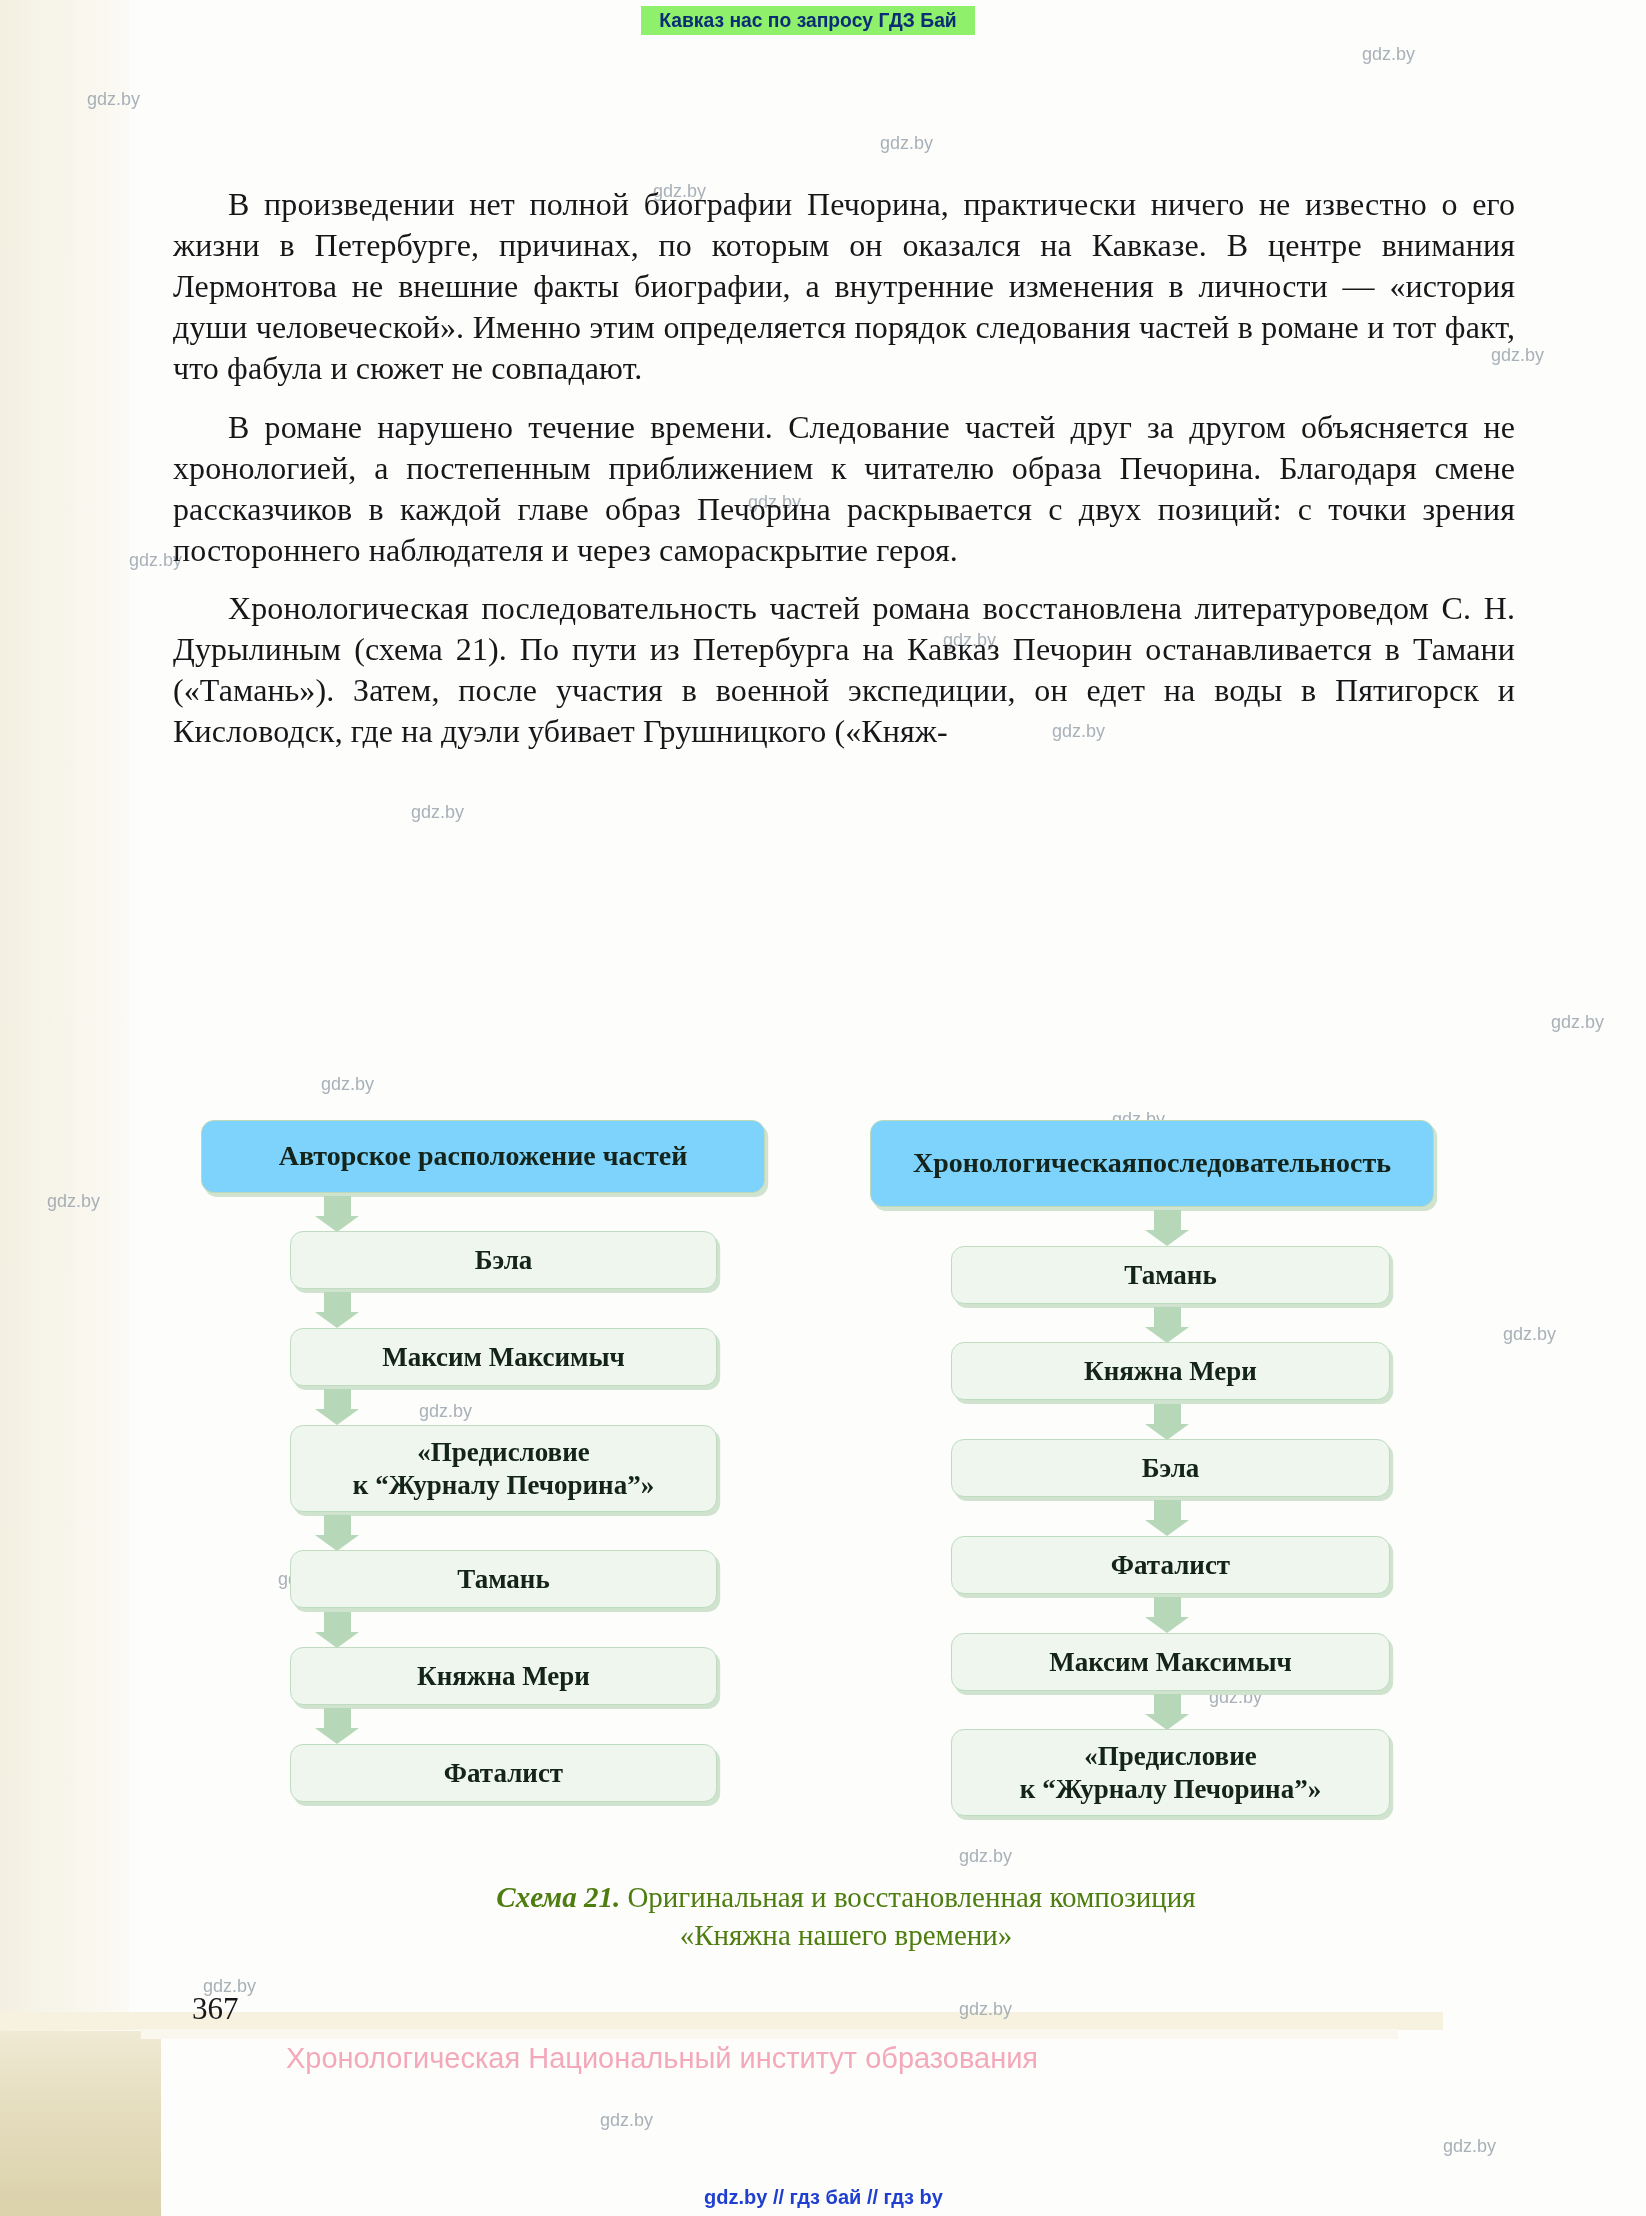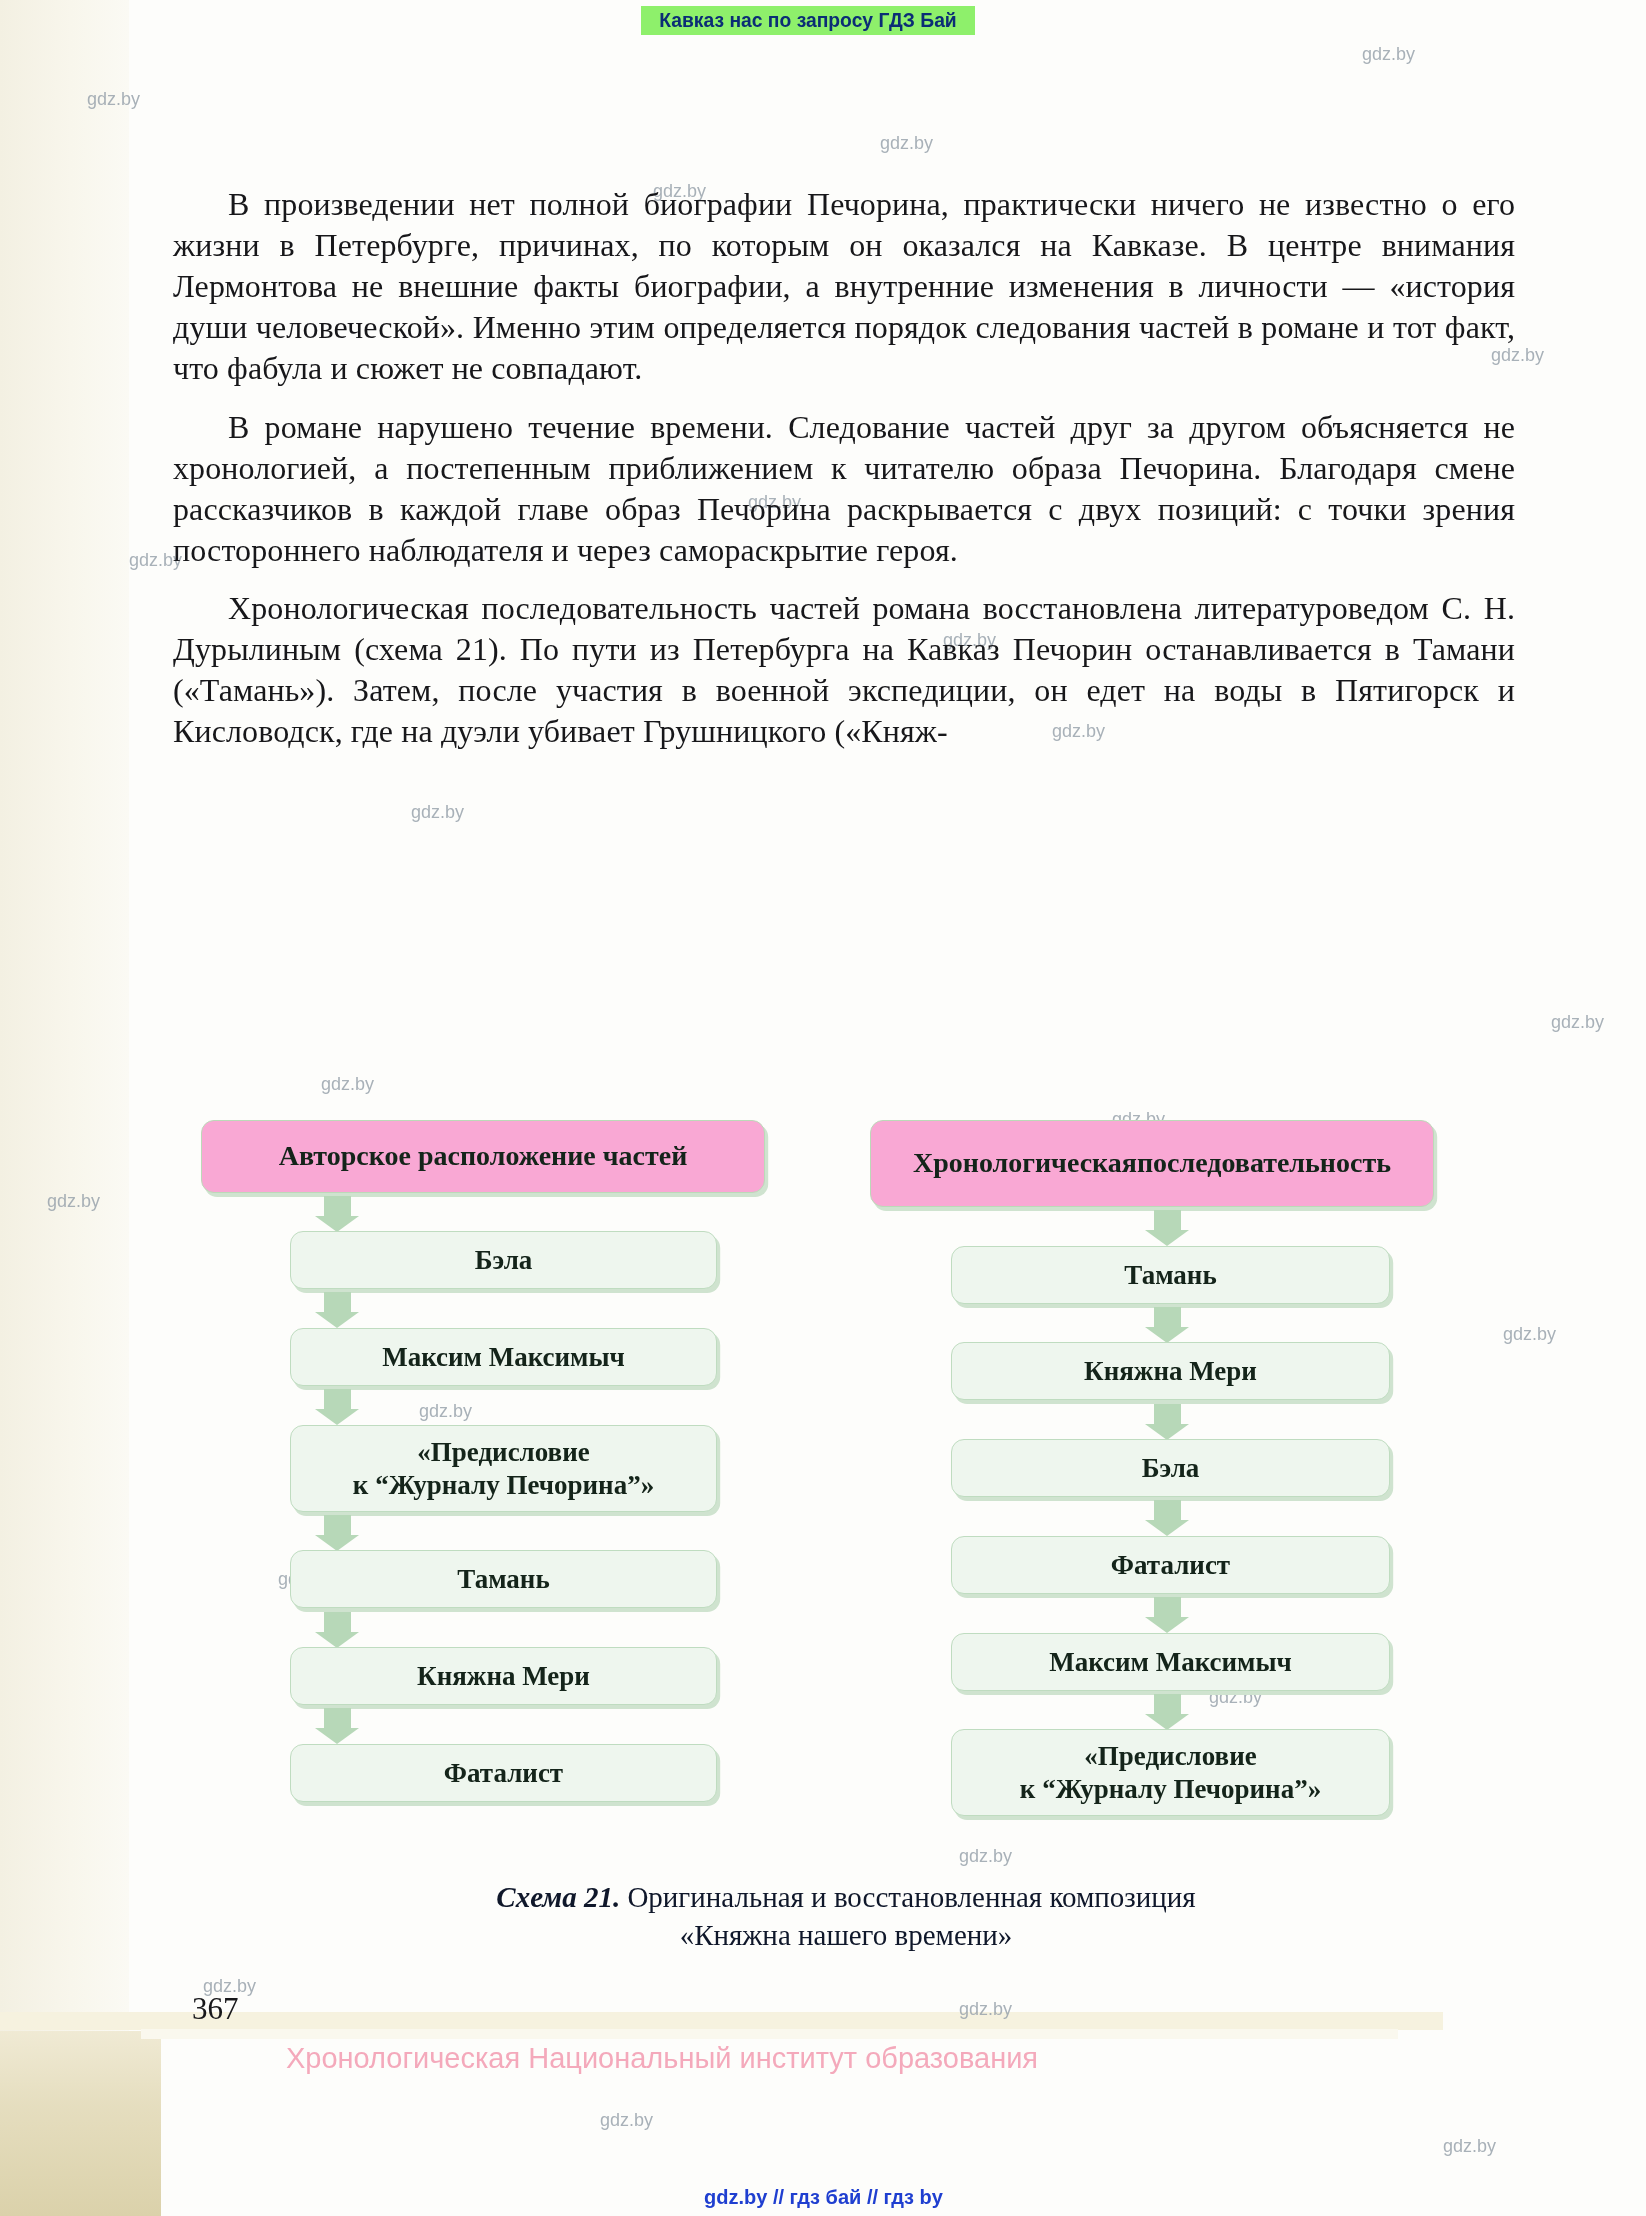--- a/index.html
+++ b/index.html
@@ -149,21 +149,21 @@
     font-family: "Liberation Serif", serif;
     font-weight: bold;
     color: #14241a;
     font-size: 27px;
     display: flex;
     align-items: center;
     justify-content: center;
     padding: 6.4px 11.3px;
   }
   .node.header {
-    background: #f9a8d4;
+    background: #7dd3fc;
     border-color: #bcd9b8;
     font-size: 28px;
     line-height: 1.22;
   }
   .arrow {
     position: absolute;
     width: 27px;
     background: #b7d8b8;
   }
   .arrow::after {
@@ -179,21 +179,21 @@
   }
 
   .caption {
     position: absolute;
     left: 193px;
     top: 1878px;
     width: 1306px;
     text-align: center;
     font-size: 29px;
     line-height: 1.32;
-    color: #0f172a;
+    color: #4d7c0f;
   }
   .caption .it { font-style: italic; font-weight: bold; }
 
   .page-number {
     position: absolute;
     left: 192px;
     top: 1991px;
     font-size: 31px;
     color: #17171a;
     font-family: "Liberation Serif", serif;

